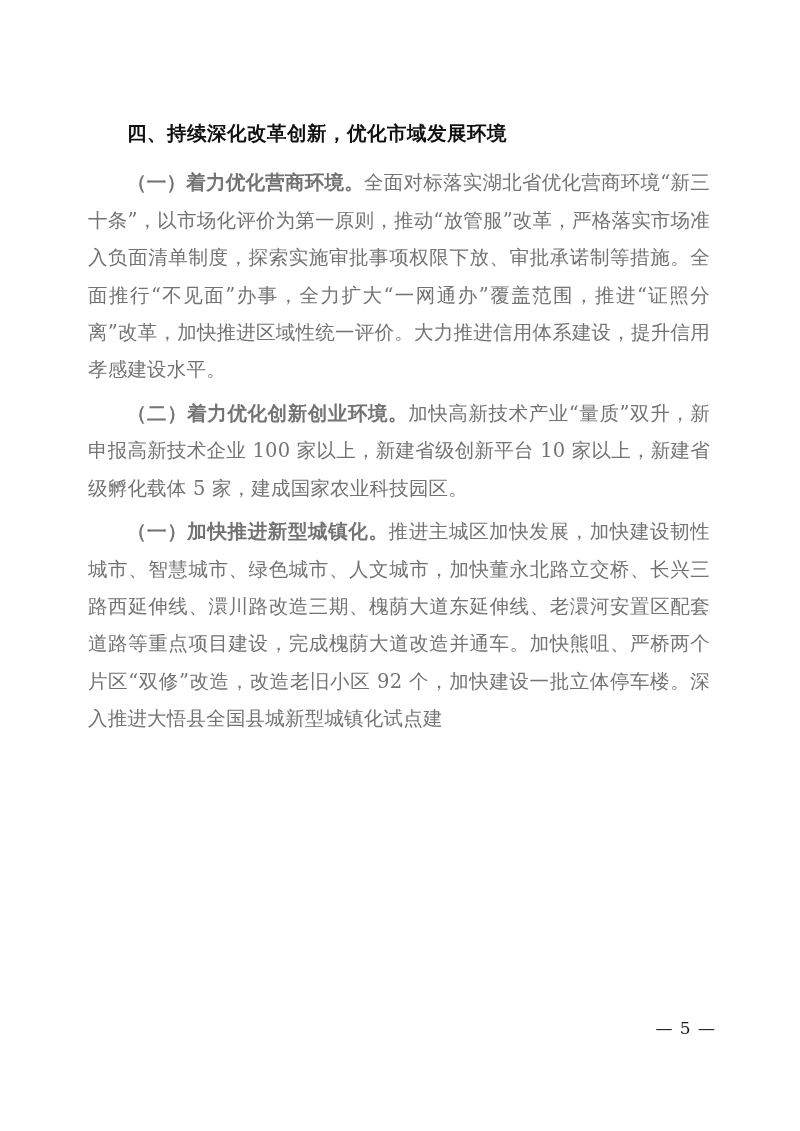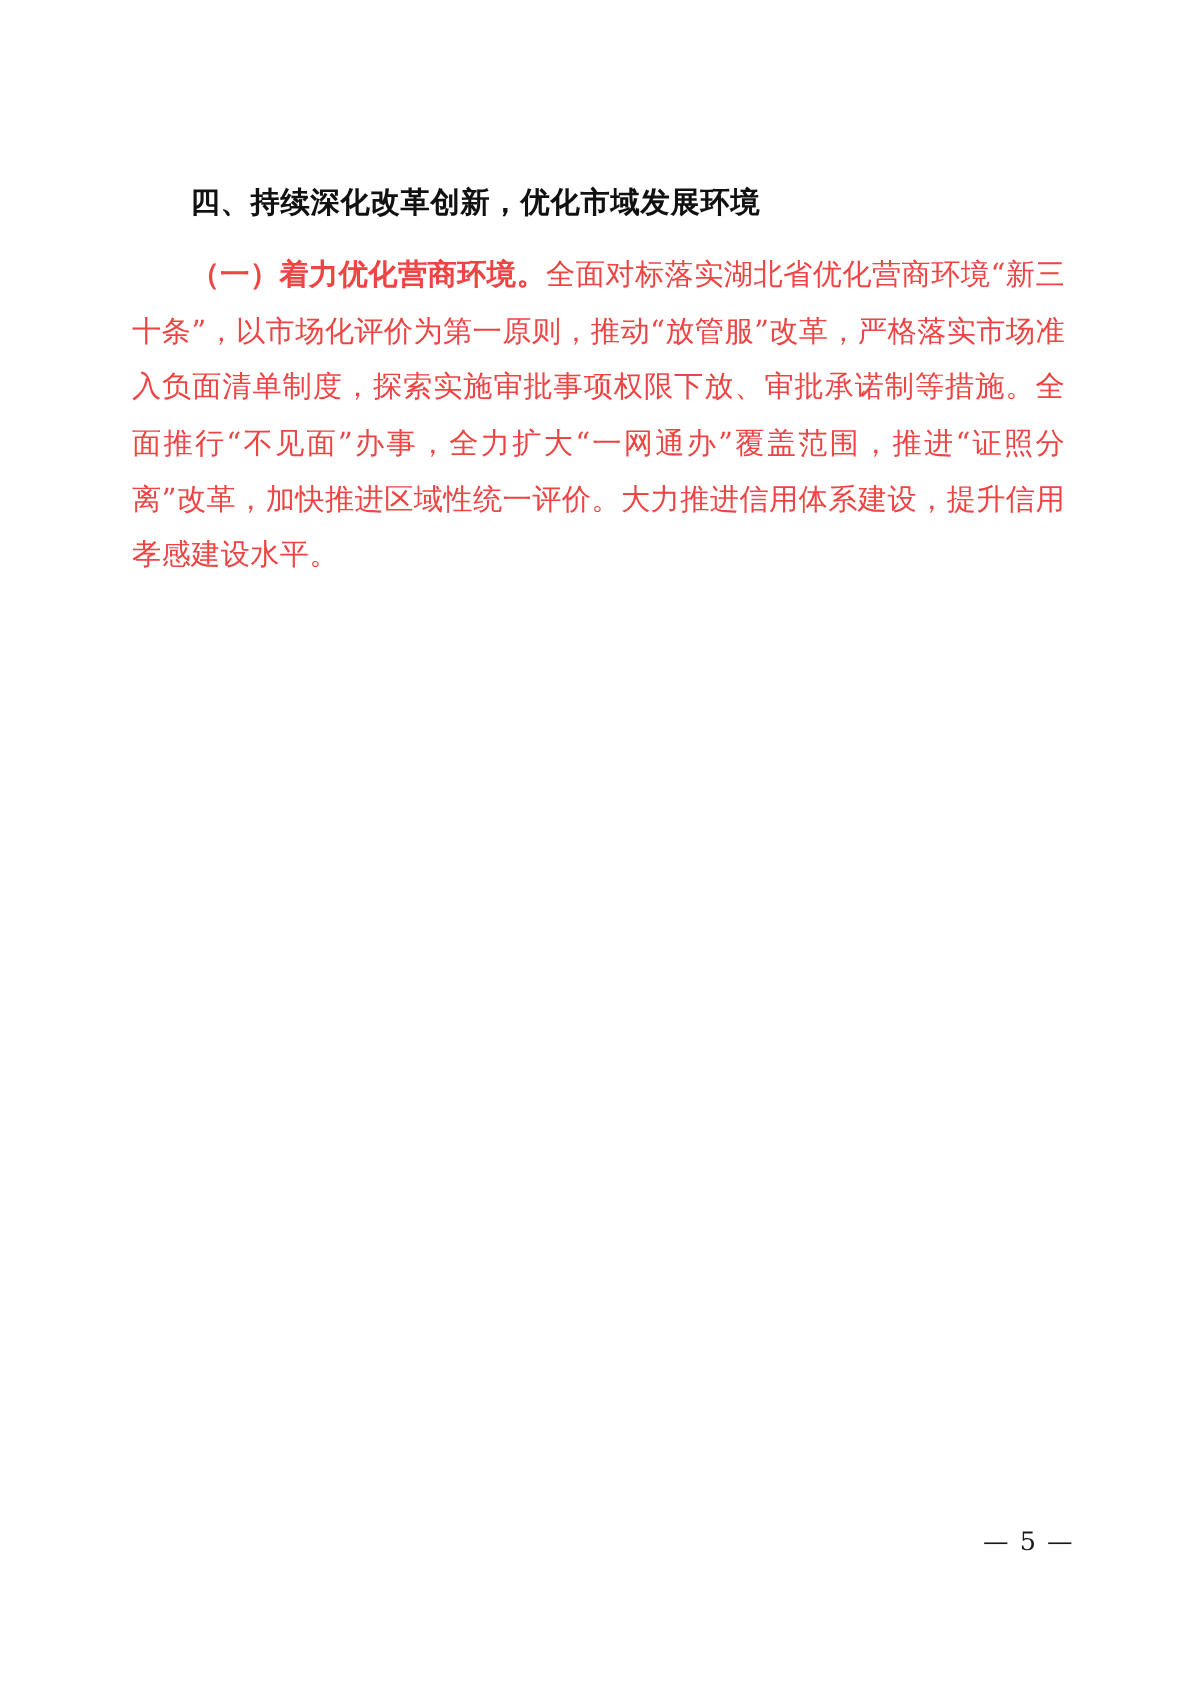--- a/index.html
+++ b/index.html
@@ -20,41 +20,41 @@
     overflow: hidden;
     box-sizing: border-box;
   }
   .content {
     position: absolute;
     left: 88px;
     top: 120px;
     width: 622px;
   }
   .heading {
-    font-family: Liberation Sans, sans-serif;
+    font-family: Liberation Mono, monospace;
     font-weight: bold;
     font-size: 19.5px;
     line-height: 1.55;
     letter-spacing: 0.5px;
     text-indent: 39px;
     margin: 0 0 14px 0;
     color: #111111;
   }
   .heading.second {
     margin-top: 20px;
   }
   .para {
     font-size: 19.5px;
     line-height: 1.92;
     text-align: justify;
     text-justify: inter-ideograph;
     text-indent: 39px;
     margin: 0 0 6px 0;
     letter-spacing: 0.2px;
-    color: #ef4444;
+    color: #737373;
   }
   .para .lead {
     font-family: "DejaVu Sans", "Liberation Sans", sans-serif;
     font-weight: bold;
   }
   .page-number {
     position: absolute;
     right: 84px;
     bottom: 93px;
     font-size: 17px;
@@ -66,20 +66,22 @@
 </head>
 <body>
 
 <div class="page">
   <div class="content">
 
     <h2 class="heading">四、持续深化改革创新，优化市域发展环境</h2>
 
     <p class="para"><span class="lead">（一）着力优化营商环境。</span><span>全面对标落实湖北省优化营商环境“新三十条”，以市场化评价为第一原则，推动“放管服”改革，严格落实市场准入负面清单制度，探索实施审批事项权限下放、审批承诺制等措施。全面推行“不见面”办事，全力扩大“一网通办”覆盖范围，推进“证照分离”改革，加快推进区域性统一评价。大力推进信用体系建设，提升信用孝感建设水平。</span></p>
 
+    <p class="para"><span class="lead">（二）着力优化创新创业环境。</span><span>加快高新技术产业“量质”双升，新申报高新技术企业 100 家以上，新建省级创新平台 10 家以上，新建省级孵化载体 5 家，建成国家农业科技园区。</span></p>
 
 
 
+    <p class="para"><span class="lead">（一）加快推进新型城镇化。</span><span>推进主城区加快发展，加快建设韧性城市、智慧城市、绿色城市、人文城市，加快董永北路立交桥、长兴三路西延伸线、澴川路改造三期、槐荫大道东延伸线、老澴河安置区配套道路等重点项目建设，完成槐荫大道改造并通车。加快熊咀、严桥两个片区“双修”改造，改造老旧小区 92 个，加快建设一批立体停车楼。深入推进大悟县全国县城新型城镇化试点建</span></p>
 
   </div>
 
   <div class="page-number">— 5 —</div>
 </div>
 
 </body></html>

